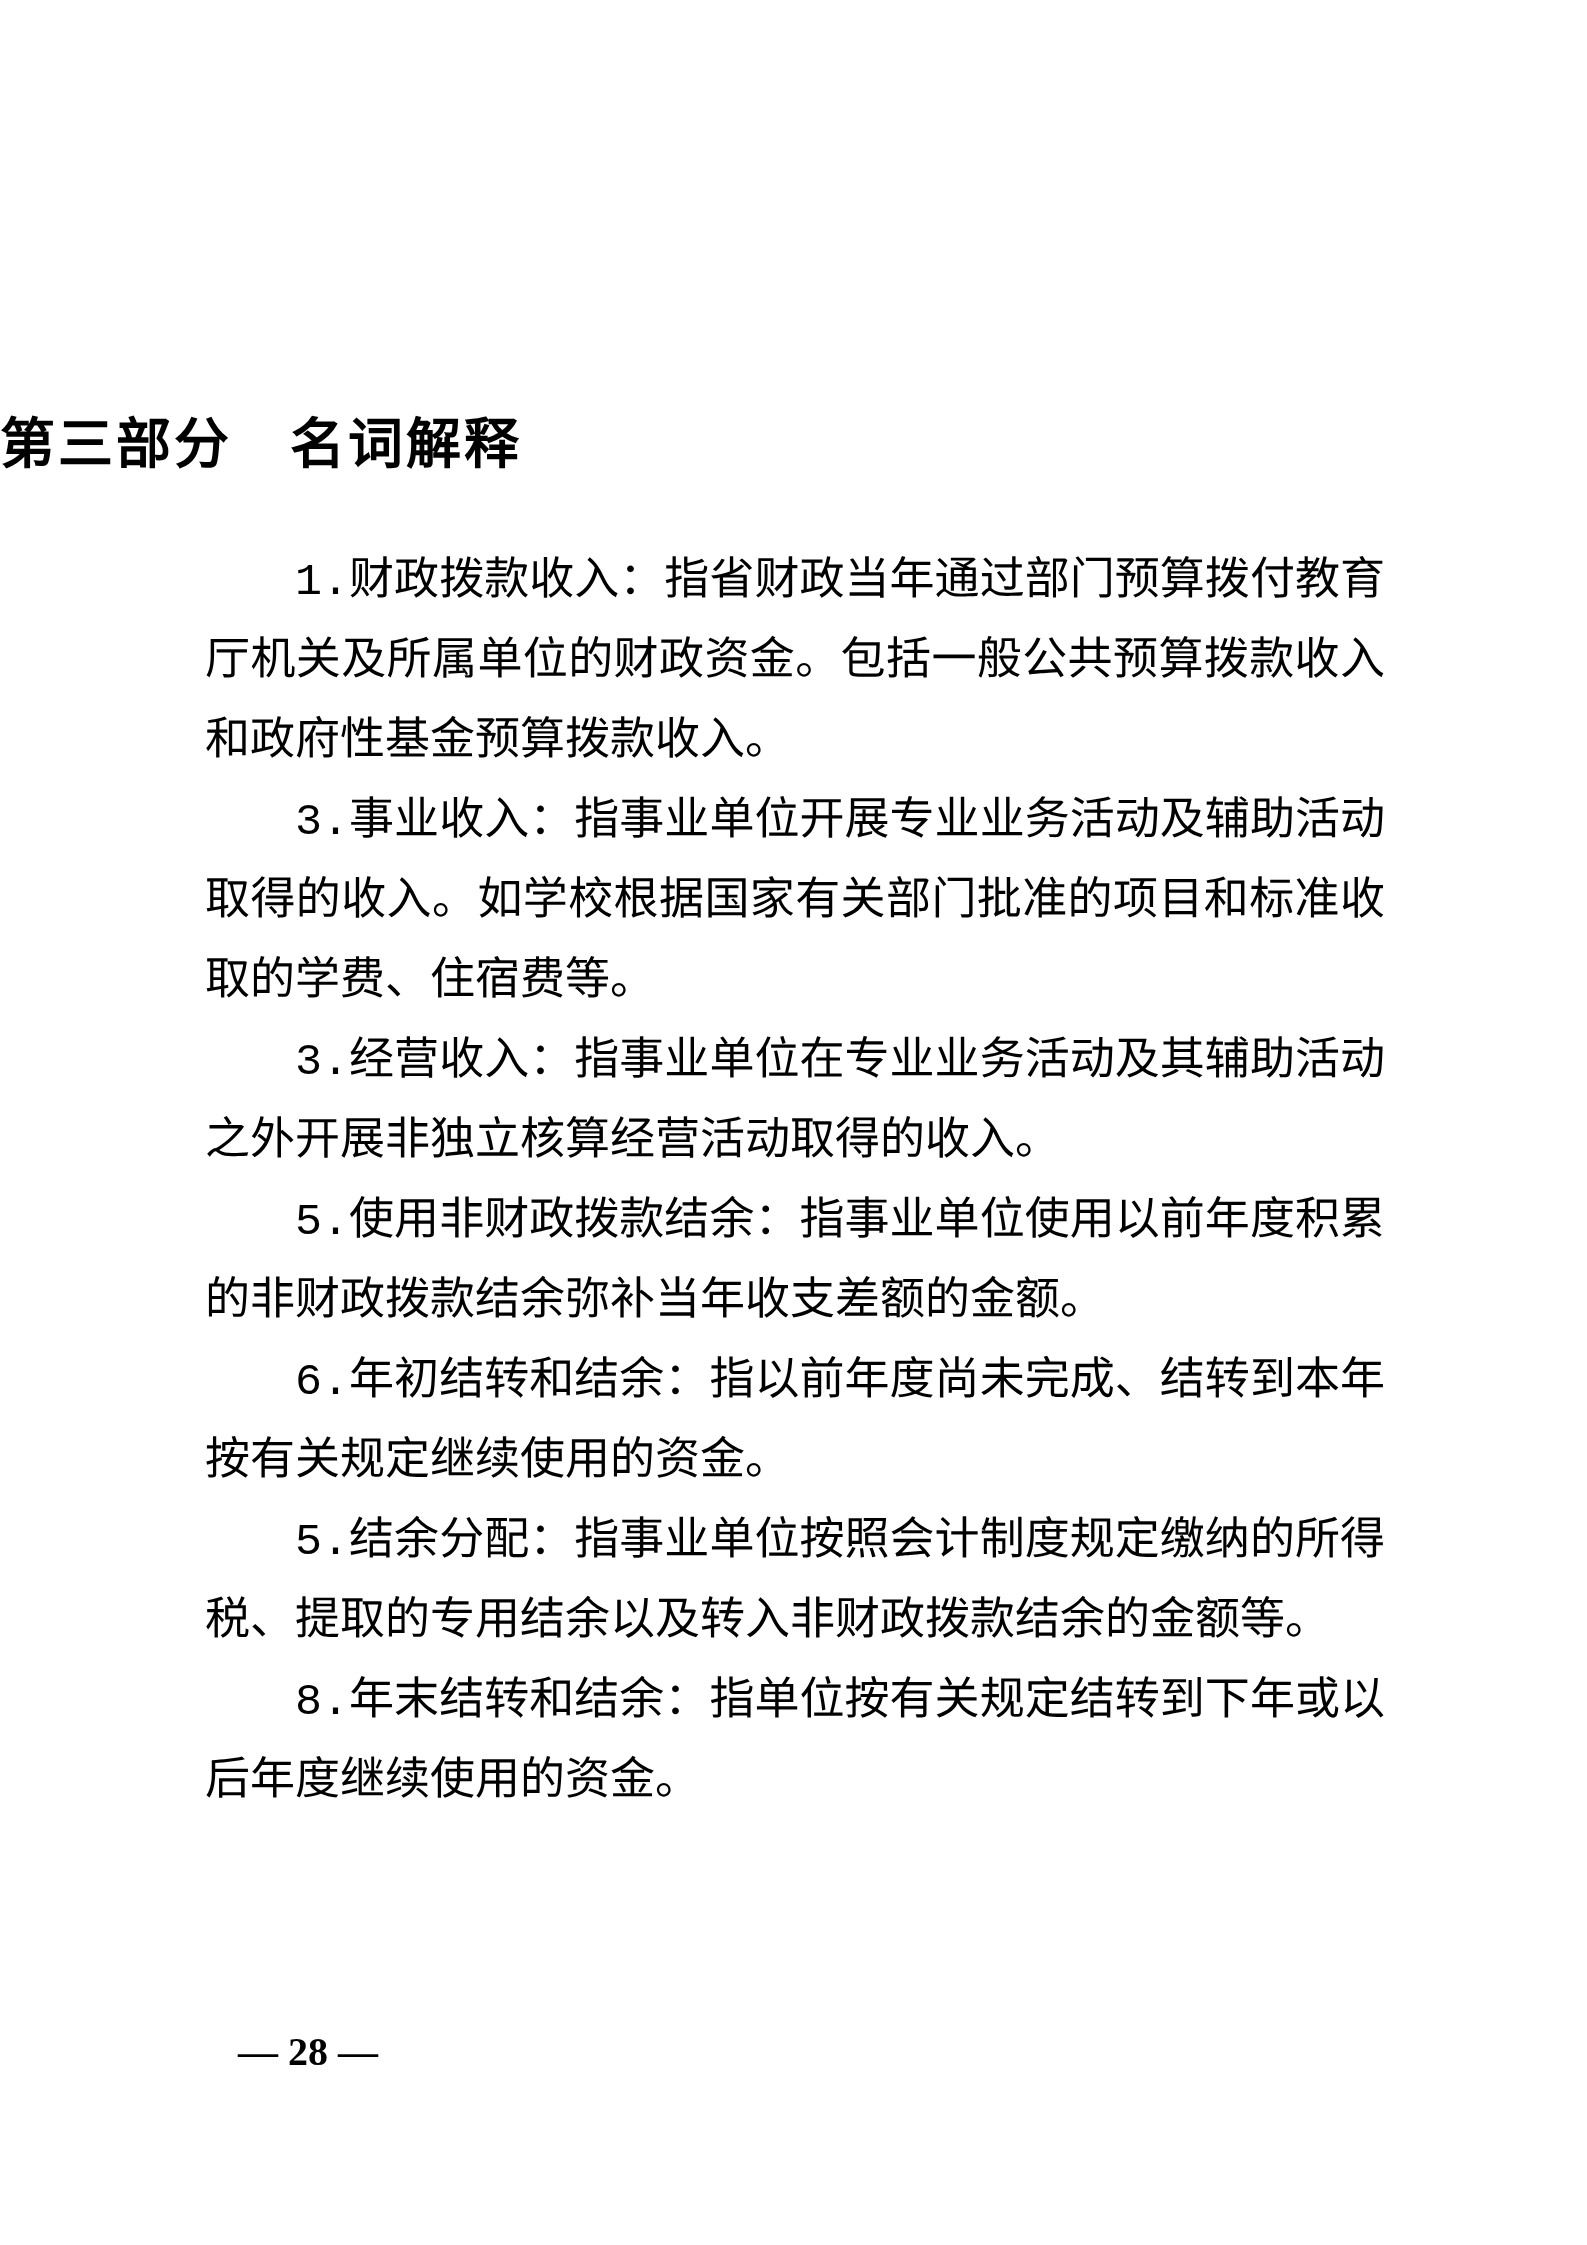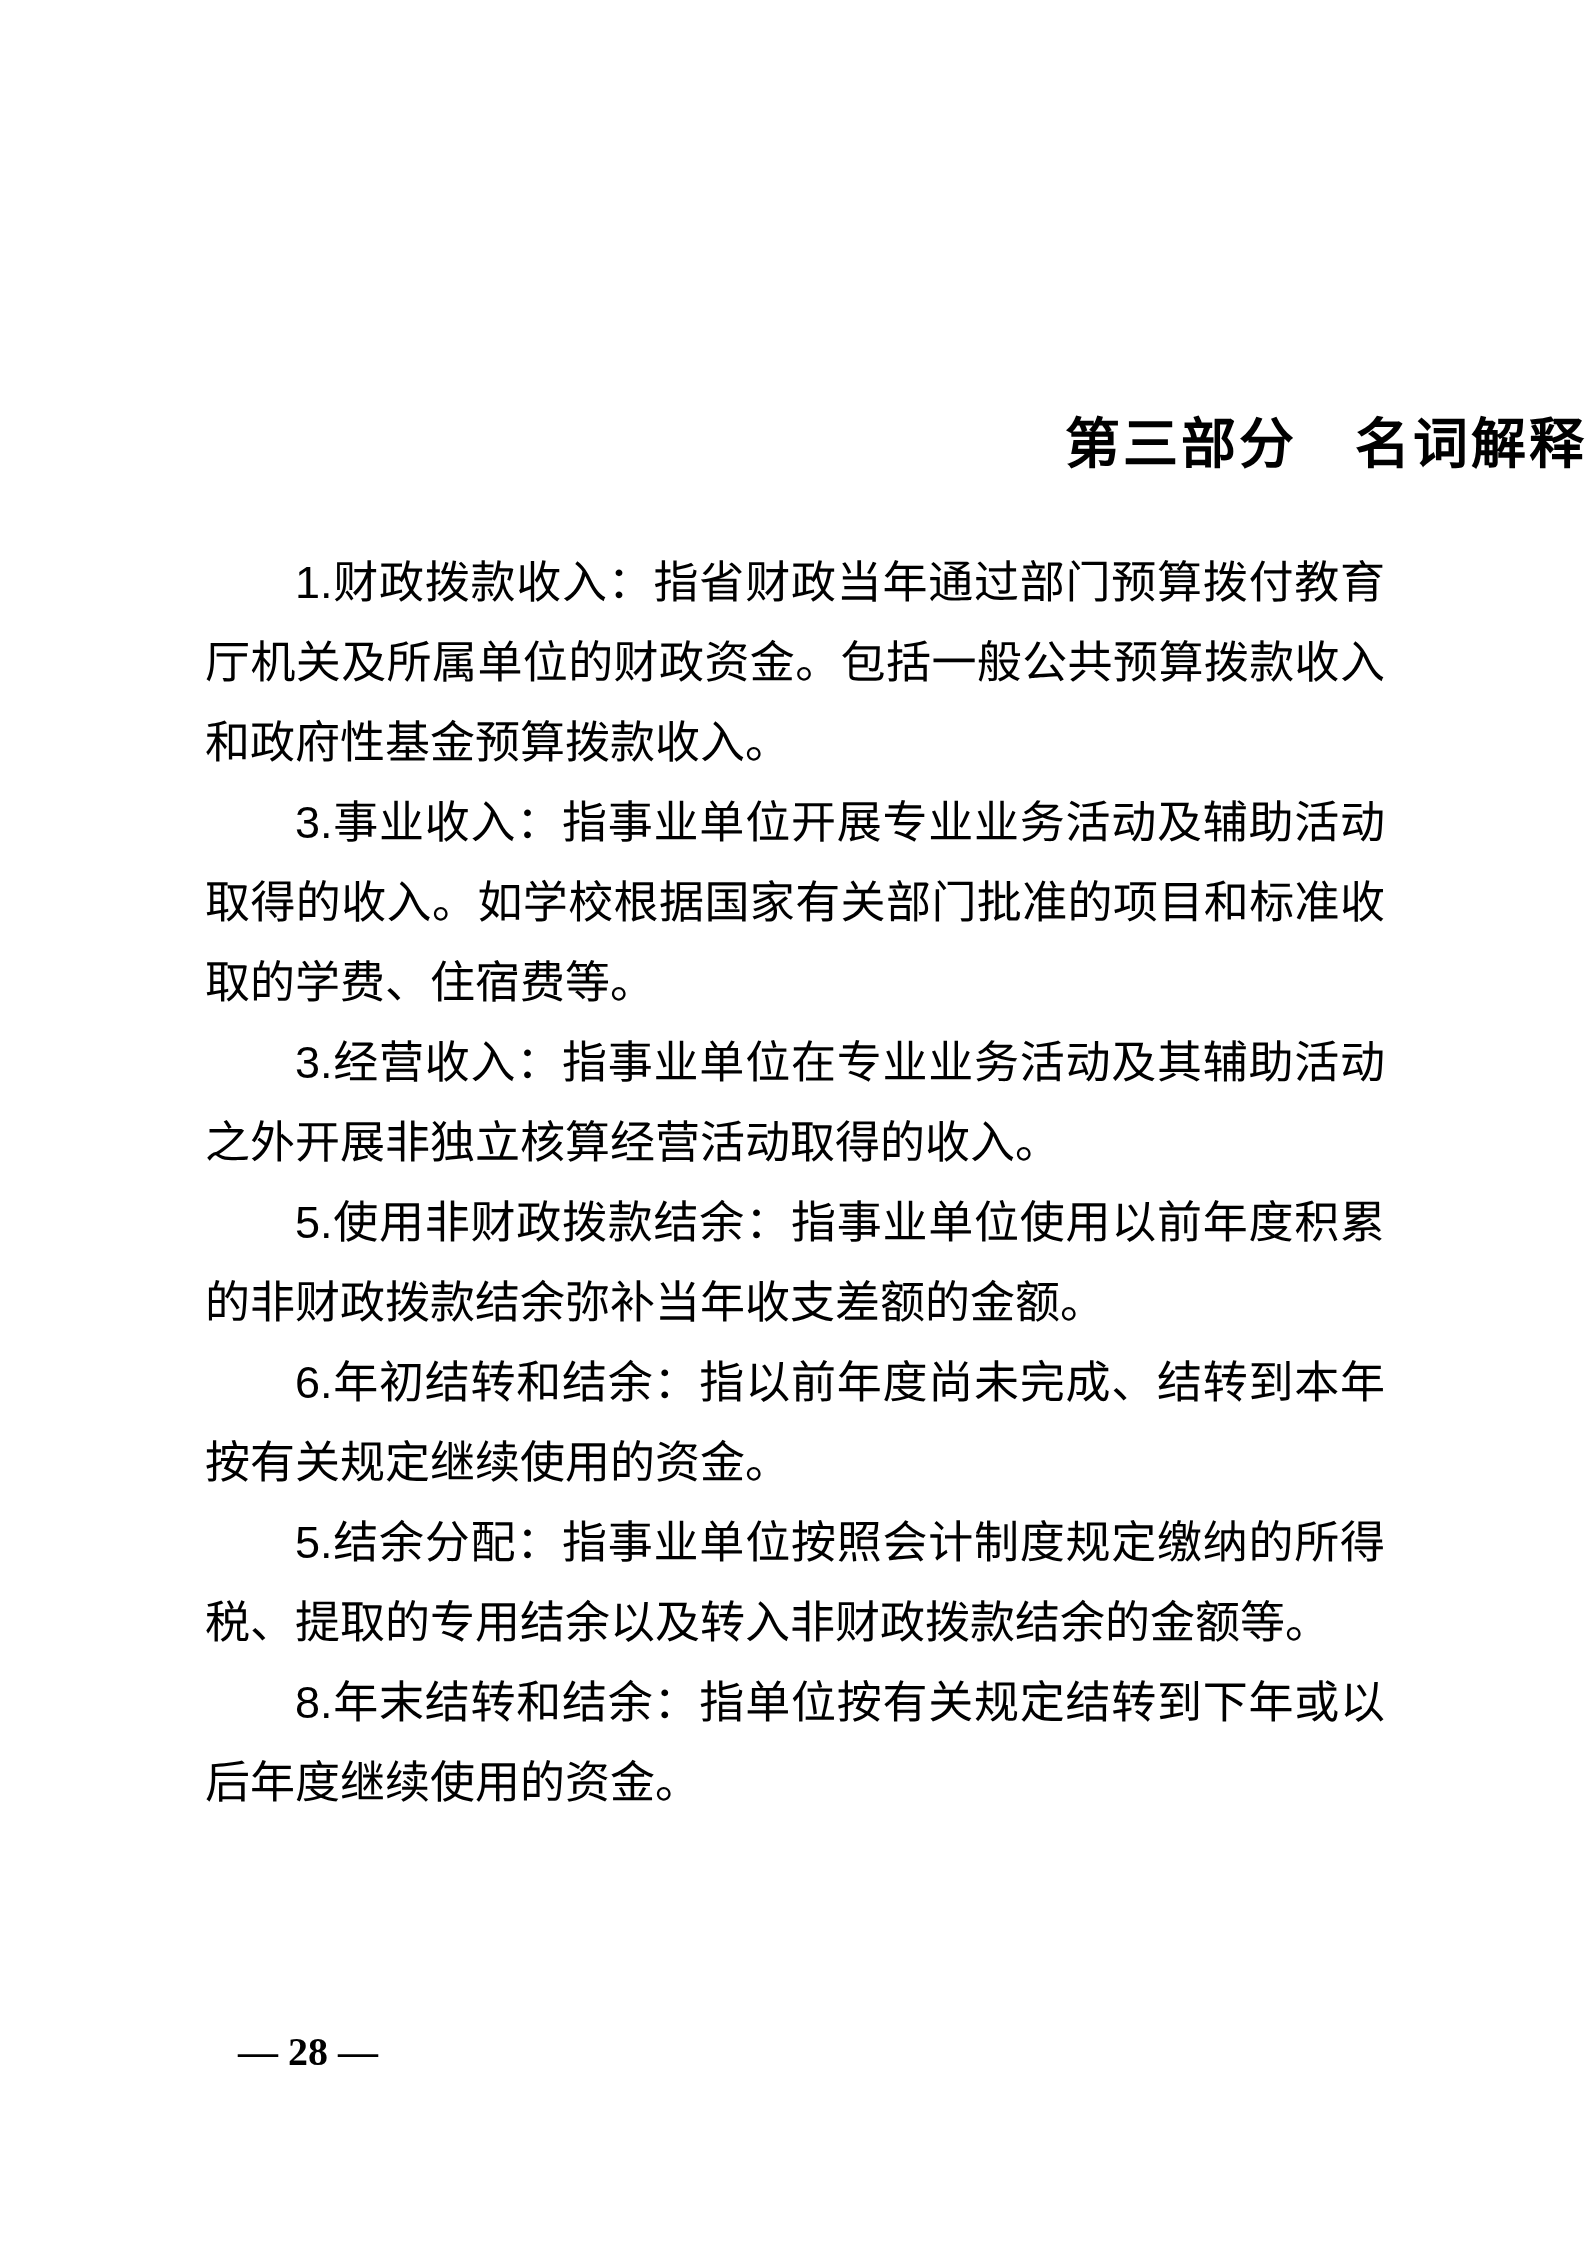--- a/index.html
+++ b/index.html
@@ -14,42 +14,42 @@
     background: #ffffff;
     color: #000000;
     overflow: hidden;
     font-family: "Liberation Serif", "DejaVu Serif", serif;
   }
   .doc-title {
     position: absolute;
     top: 376px;
     left: 0;
     width: 100%;
-    text-align: right;
+    text-align: left;
     font-family: "Liberation Sans", "DejaVu Sans", sans-serif;
     font-weight: bold;
     font-size: 55px;
     line-height: 62px;
     letter-spacing: 3px;
     white-space: pre;
   }
   .body-text {
     position: absolute;
     top: 543px;
     left: 205px;
     width: 1180px;
   }
   .body-text p {
     margin: 0;
     font-size: 45px;
     line-height: 80px;
     text-indent: 2em;
     text-align: justify;
     text-justify: inter-ideograph;
-    font-family: Liberation Sans, sans-serif;
+    font-family: Liberation Mono, monospace;
   }
   .page-footer {
     position: absolute;
     top: 2028px;
     left: 238px;
     font-size: 40px;
     line-height: 48px;
     font-family: "Liberation Serif", "DejaVu Serif", serif;
     white-space: pre;
     font-weight: bold;

